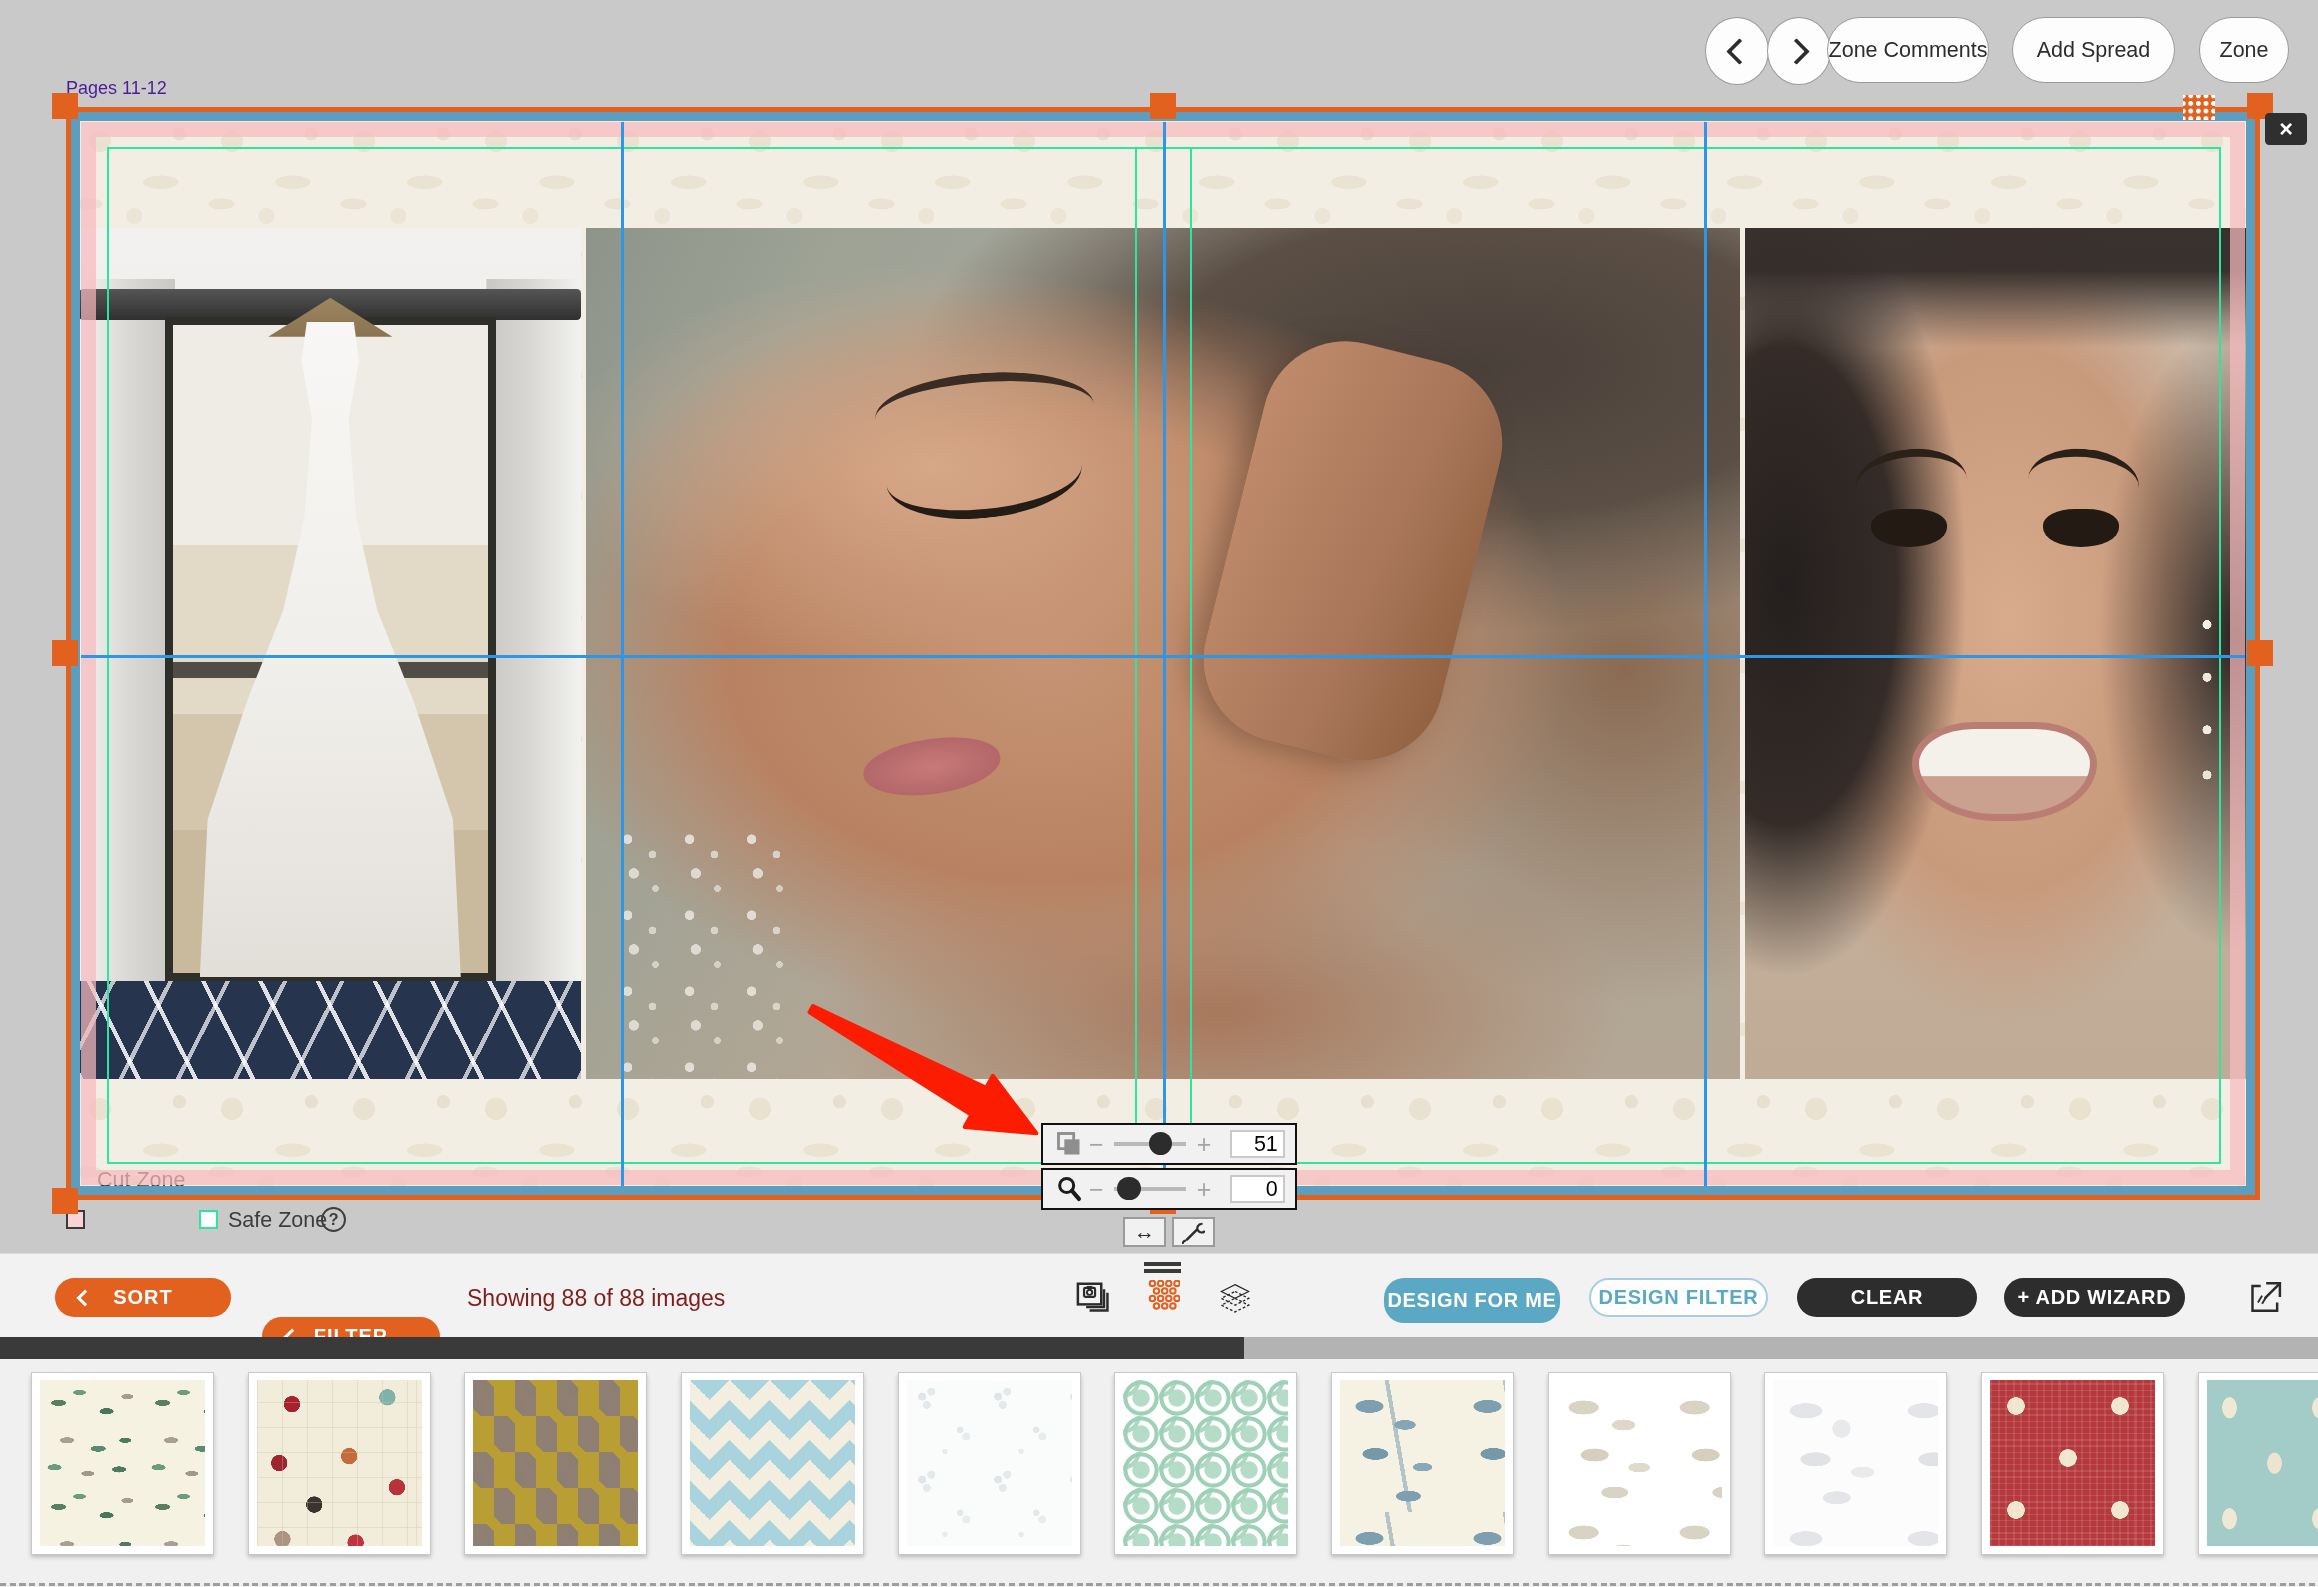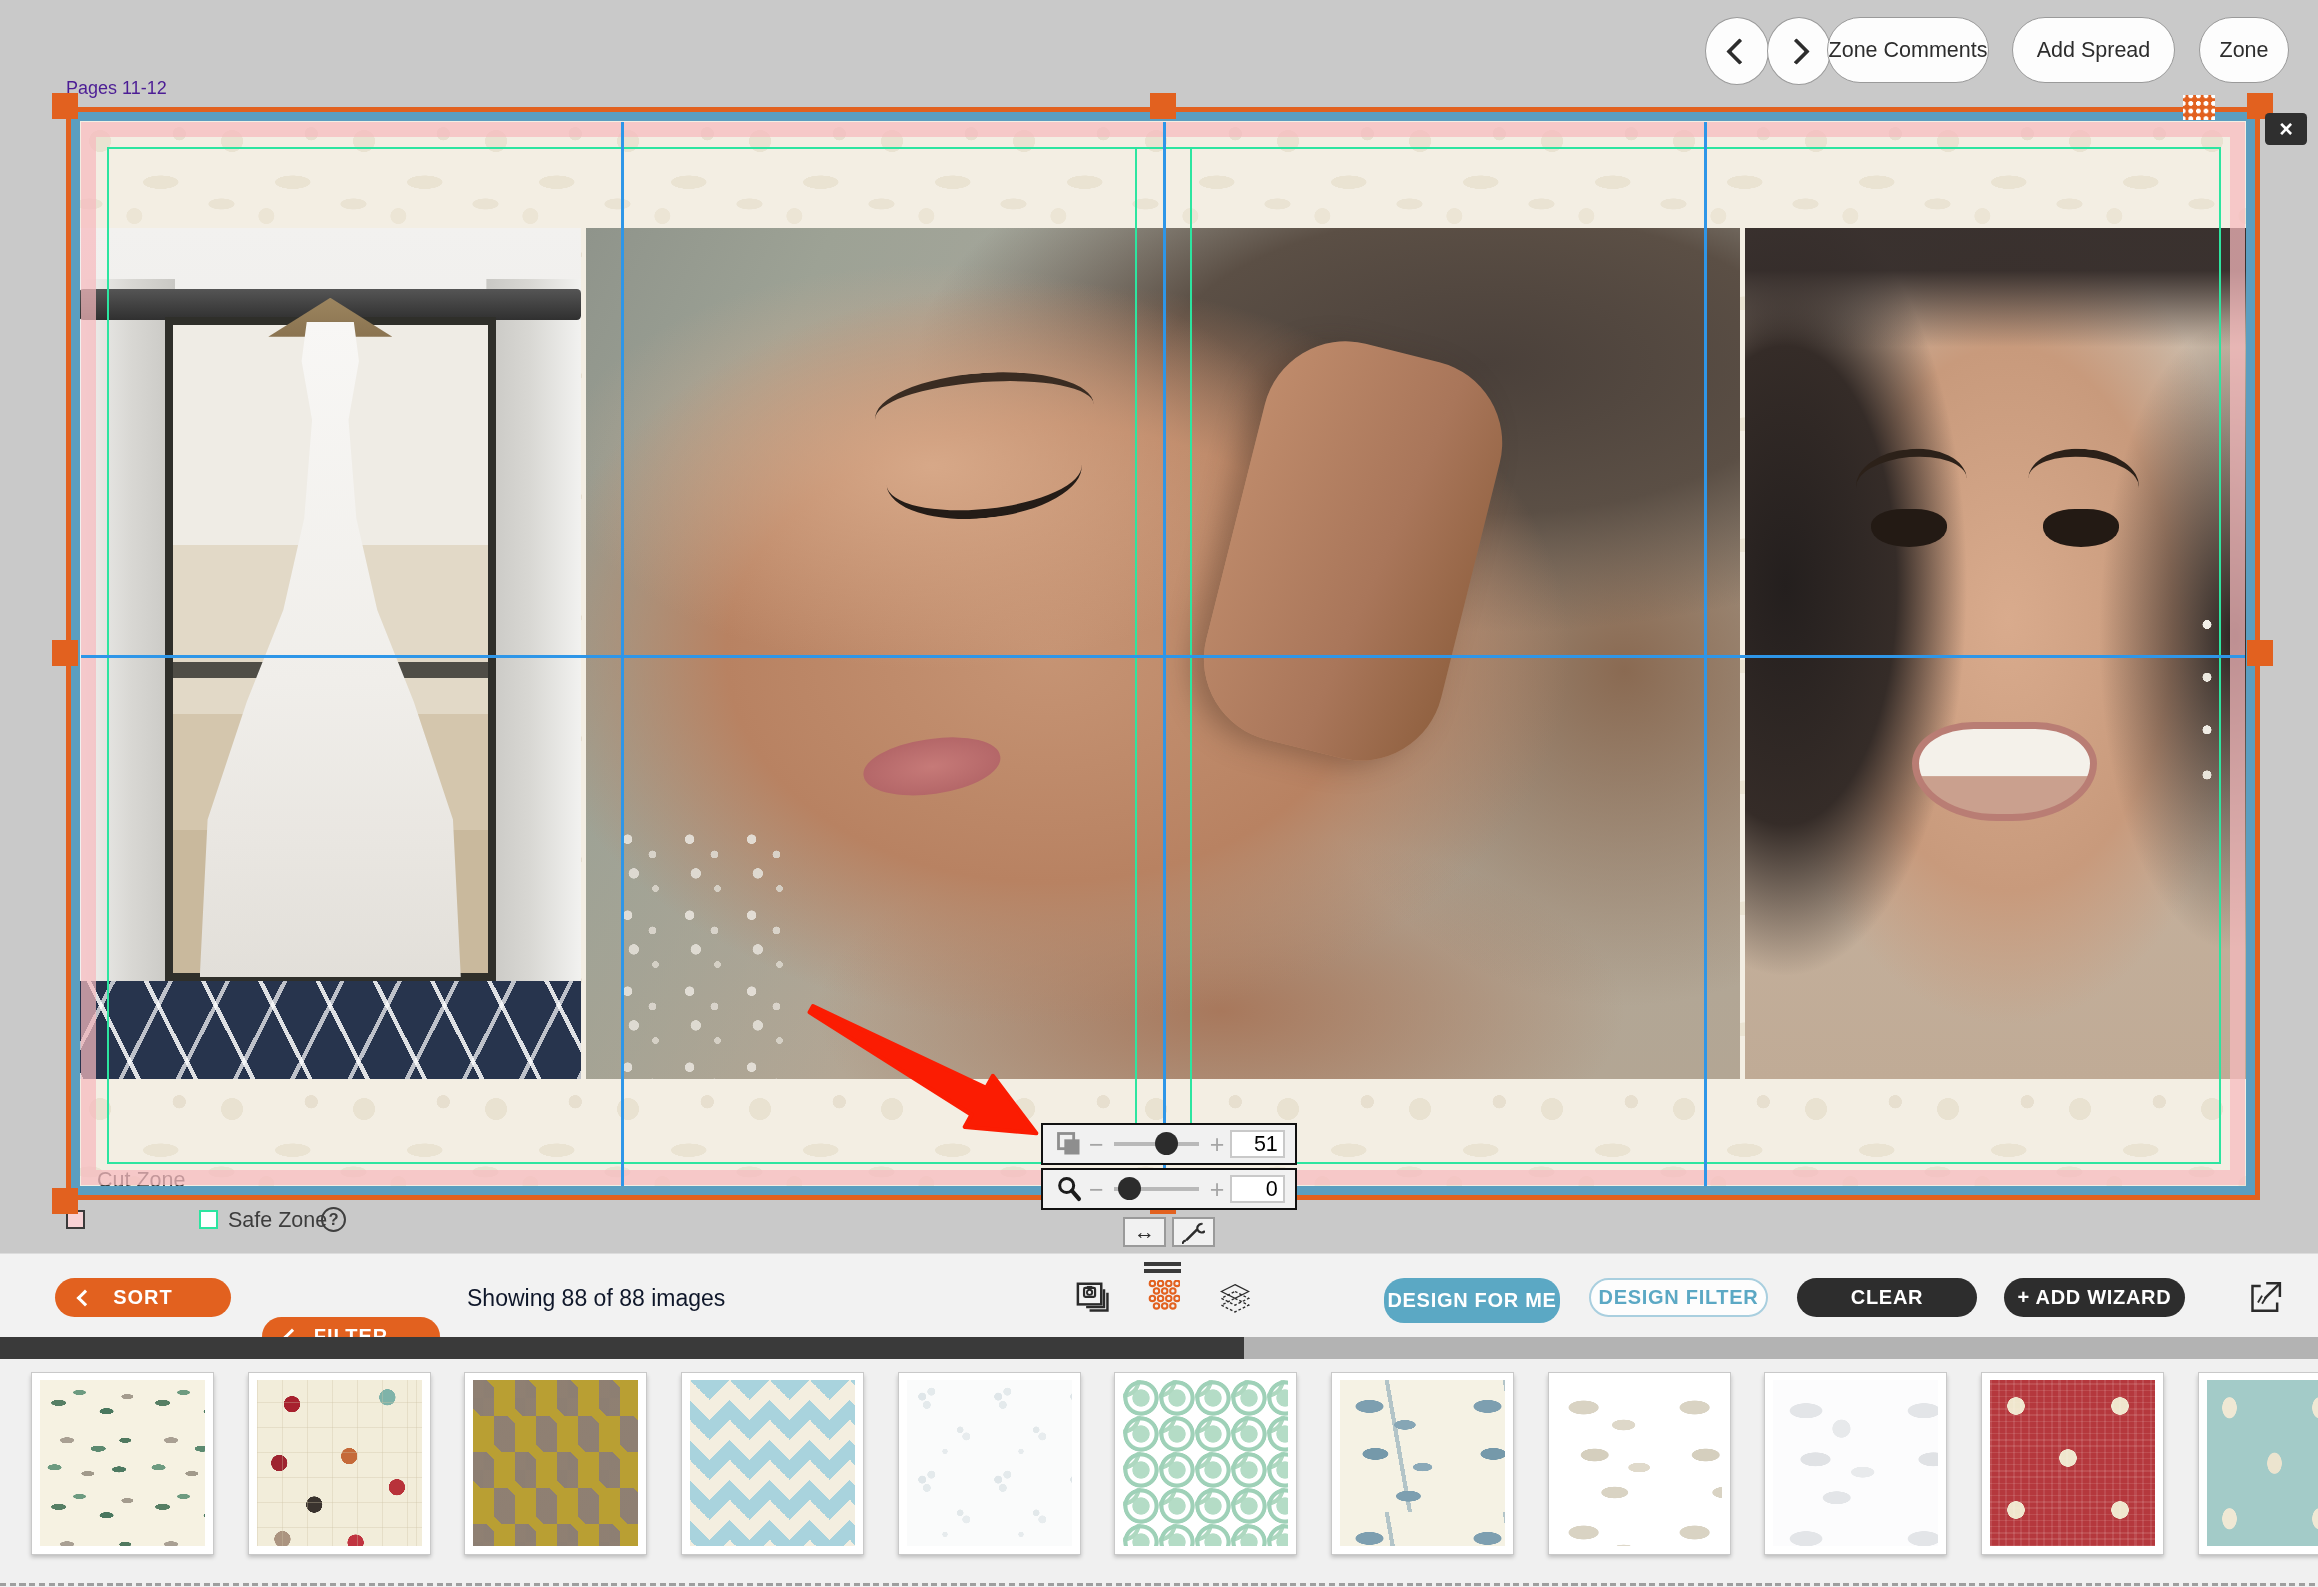--- a/index.html
+++ b/index.html
@@ -161,38 +161,38 @@
   
   .arrow-svg{left:0;top:0;width:2319px;height:1588px;z-index:30;pointer-events:none}
 
   
   .spanel{width:256px;height:42px;background:#f1f1f1;border:2.8px solid #111;box-sizing:border-box;
     display:flex;align-items:center;padding:0 9.7px;z-index:35}
   .s-minus,.s-plus{font-size:25px;color:#a5a5a5;line-height:1;user-select:none;cursor:pointer}
   .s-track{flex:1;height:3.5px;background:#b9b9b9;margin:0 11px;position:relative;cursor:pointer}
   .s-thumb{position:absolute;top:-10.4px;width:23.5px;height:23.5px;border-radius:50%;background:#2c2c2c}
   .s-input{width:55px;height:28px;border:2.1px solid #c9c9c9;background:#fff;font-size:21.5px;
-    text-align:right;padding:0 5.5px;box-sizing:border-box;font-family:"Liberation Sans",sans-serif;margin-left:6px}
+    text-align:right;padding:0 5.5px;box-sizing:border-box;font-family:"Liberation Sans",sans-serif;margin-left:19px}
   .s-icon{width:32px;display:flex;justify-content:center;margin-right:4.2px}
   .mini-btn{width:43px;height:30px;background:#f1f1f1;border:2.1px solid #9a9a9a;box-sizing:border-box;
     display:flex;align-items:center;justify-content:center;font-size:21px;color:#2d2d2d;cursor:pointer;z-index:35}
 
   
   .zone-box{width:19.4px;height:19.4px;box-sizing:border-box;cursor:pointer}
   .zone-label{font-size:21.5px;color:#3d3d3d}
   .help-circle{width:25px;height:25px;border:2.1px solid #3f3f3f;border-radius:50%;box-sizing:border-box;
     display:flex;align-items:center;justify-content:center;font-size:16.6px;font-weight:bold;color:#3f3f3f;cursor:pointer}
 
   
   .lib-bar{left:0;top:1253px;width:2319px;height:84px;background:#f2f2f2;border-top:0.7px solid #dcdcdc}
   .pill-orange{
     height:39px;border-radius:20px;background:#e2611f;color:#fff;font-weight:bold;font-size:20px;
     letter-spacing:1px;display:flex;align-items:center;justify-content:center;cursor:pointer;position:relative}
   .pill-orange .wchev{position:absolute;left:23.5px;width:9px;height:9px;border-left:3.5px solid #fff;border-bottom:3.5px solid #fff;transform:rotate(45deg)}
-  .showing{font-size:23px;color:#0f172a}
+  .showing{font-size:23px;color:#7f1d1d}
   .pill-blue{height:45px;border-radius:20px;background:#5ba8c4;color:#fff;font-weight:bold;font-size:20px;
     letter-spacing:0.7px;display:flex;align-items:center;justify-content:center;cursor:pointer}
   .pill-outline{height:39px;border-radius:20px;background:#fdfdfd;border:2.1px solid #a9cfdf;color:#5ba8c4;
     font-weight:bold;font-size:20px;letter-spacing:0.7px;display:flex;align-items:center;justify-content:center;cursor:pointer;box-sizing:border-box}
   .pill-dark{height:39px;border-radius:20px;background:#2d2d2d;color:#fff;font-weight:bold;font-size:20px;
     letter-spacing:0.7px;display:flex;align-items:center;justify-content:center;cursor:pointer}
   .tab-ind{position:absolute;width:37px;height:3.5px;background:#3a3a3a}
 
   
   .scroll-track{left:0;top:1337px;width:2319px;height:22px;background:#b3b3b3}

